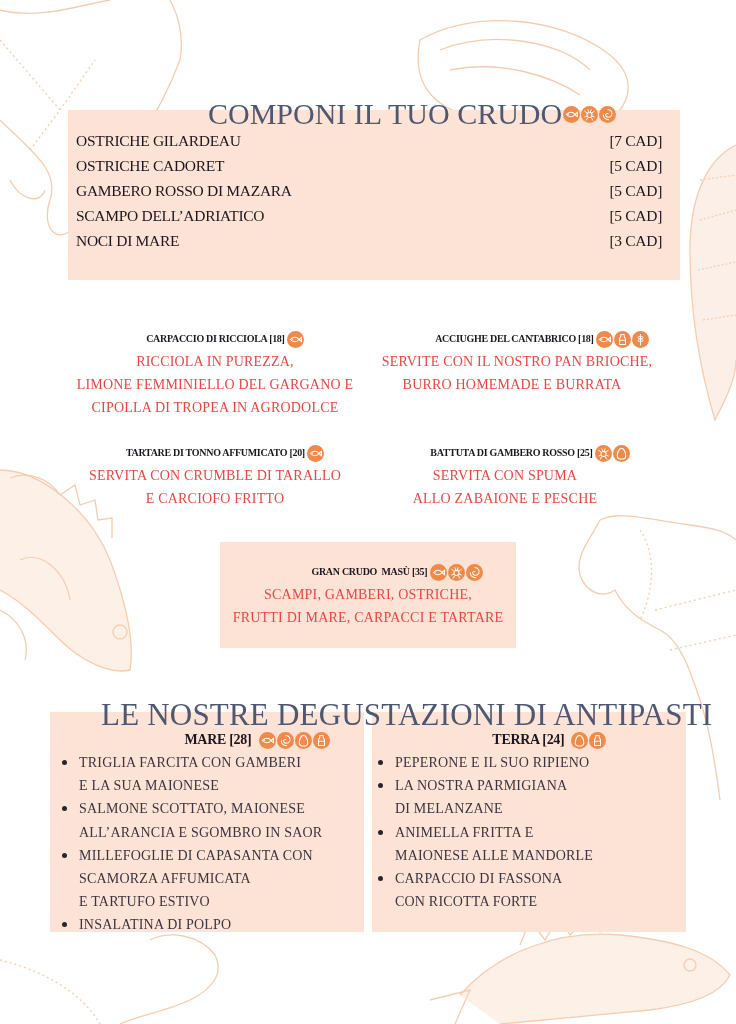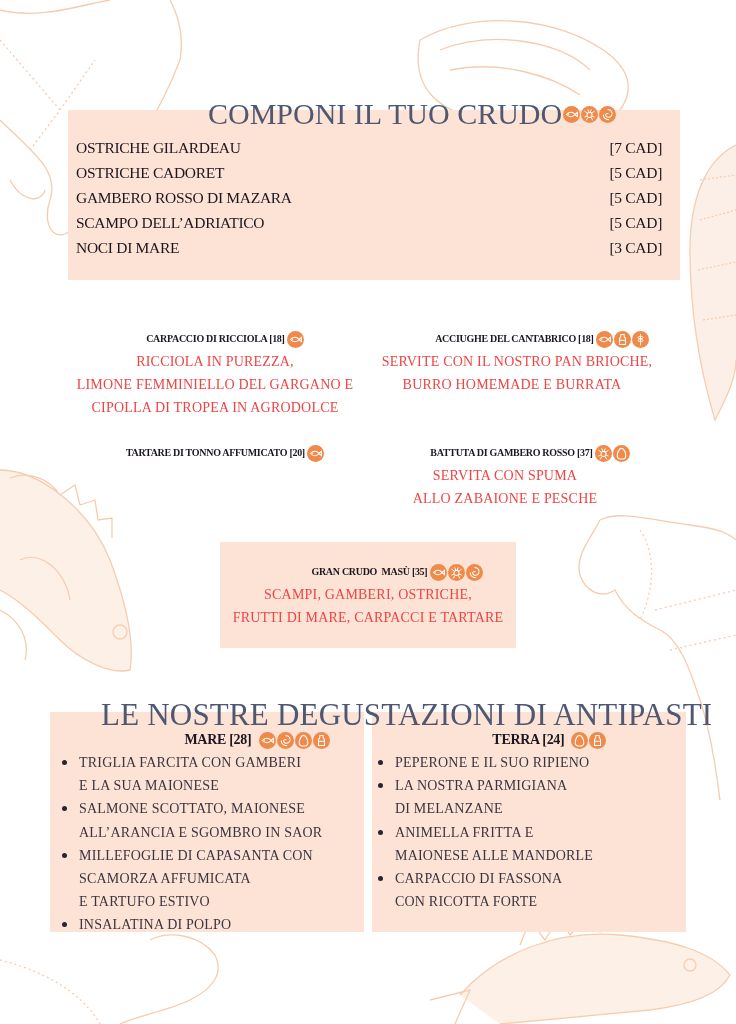--- a/index.html
+++ b/index.html
@@ -17,21 +17,21 @@
     white-space: nowrap; margin: 13px;
   }
   .icons { display: inline-flex; gap: 1px; vertical-align: middle; }
   .ic {
     display: inline-block; width: 17px; height: 17px; border-radius: 50%;
     background: #ef8a4a; position: relative; vertical-align: middle;
   }
   .ic svg { position: absolute; left: 0; top: 0; width: 17px; height: 17px; }
   .raw-row {
     position: absolute; left: 76px; right: 74px; height: 25px;
-    display: flex; justify-content: space-between; align-items: flex-end;
+    display: flex; justify-content: space-between; align-items: flex-start;
     font-size: 15.5px; letter-spacing: -0.3px; color: #1c1620;
   }
   .dish { position: absolute; text-align: center; }
   .dish-title {
     font-size: 10px; font-weight: bold; letter-spacing: -0.3px; color: #1c1620;
     white-space: nowrap; line-height: 22px;
   }
   .dish-line {
     font-size: 14px; line-height: 23px; letter-spacing: 0.2px; color: #ef4444;
     white-space: nowrap;
@@ -207,25 +207,27 @@
   <div class="dish-title" style="padding-left:20px;">
     <span>TARTARE DI TONNO AFFUMICATO [20]</span>
     <span class="icons">
         <span class="ic">
           <svg viewBox="0 0 20 20">
             <use href="#g-fish"></use>
           </svg>
         </span>
       </span>
   </div>
+  <div class="dish-line">SERVITA CON CRUMBLE DI TARALLO</div>
+  <div class="dish-line">E CARCIOFO FRITTO</div>
 </div>
 
 <div class="dish" style="left:380px;top:442px;width:300px;">
   <div class="dish-title">
-    <span>BATTUTA DI GAMBERO ROSSO [37]</span>
+    <span>BATTUTA DI GAMBERO ROSSO [25]</span>
     <span class="icons">
       <span class="ic">
           <svg viewBox="0 0 20 20">
             <use href="#g-crust"></use>
           </svg>
         </span>
         <span class="ic">
           <svg viewBox="0 0 20 20">
             <use href="#g-egg"></use>
           </svg>

